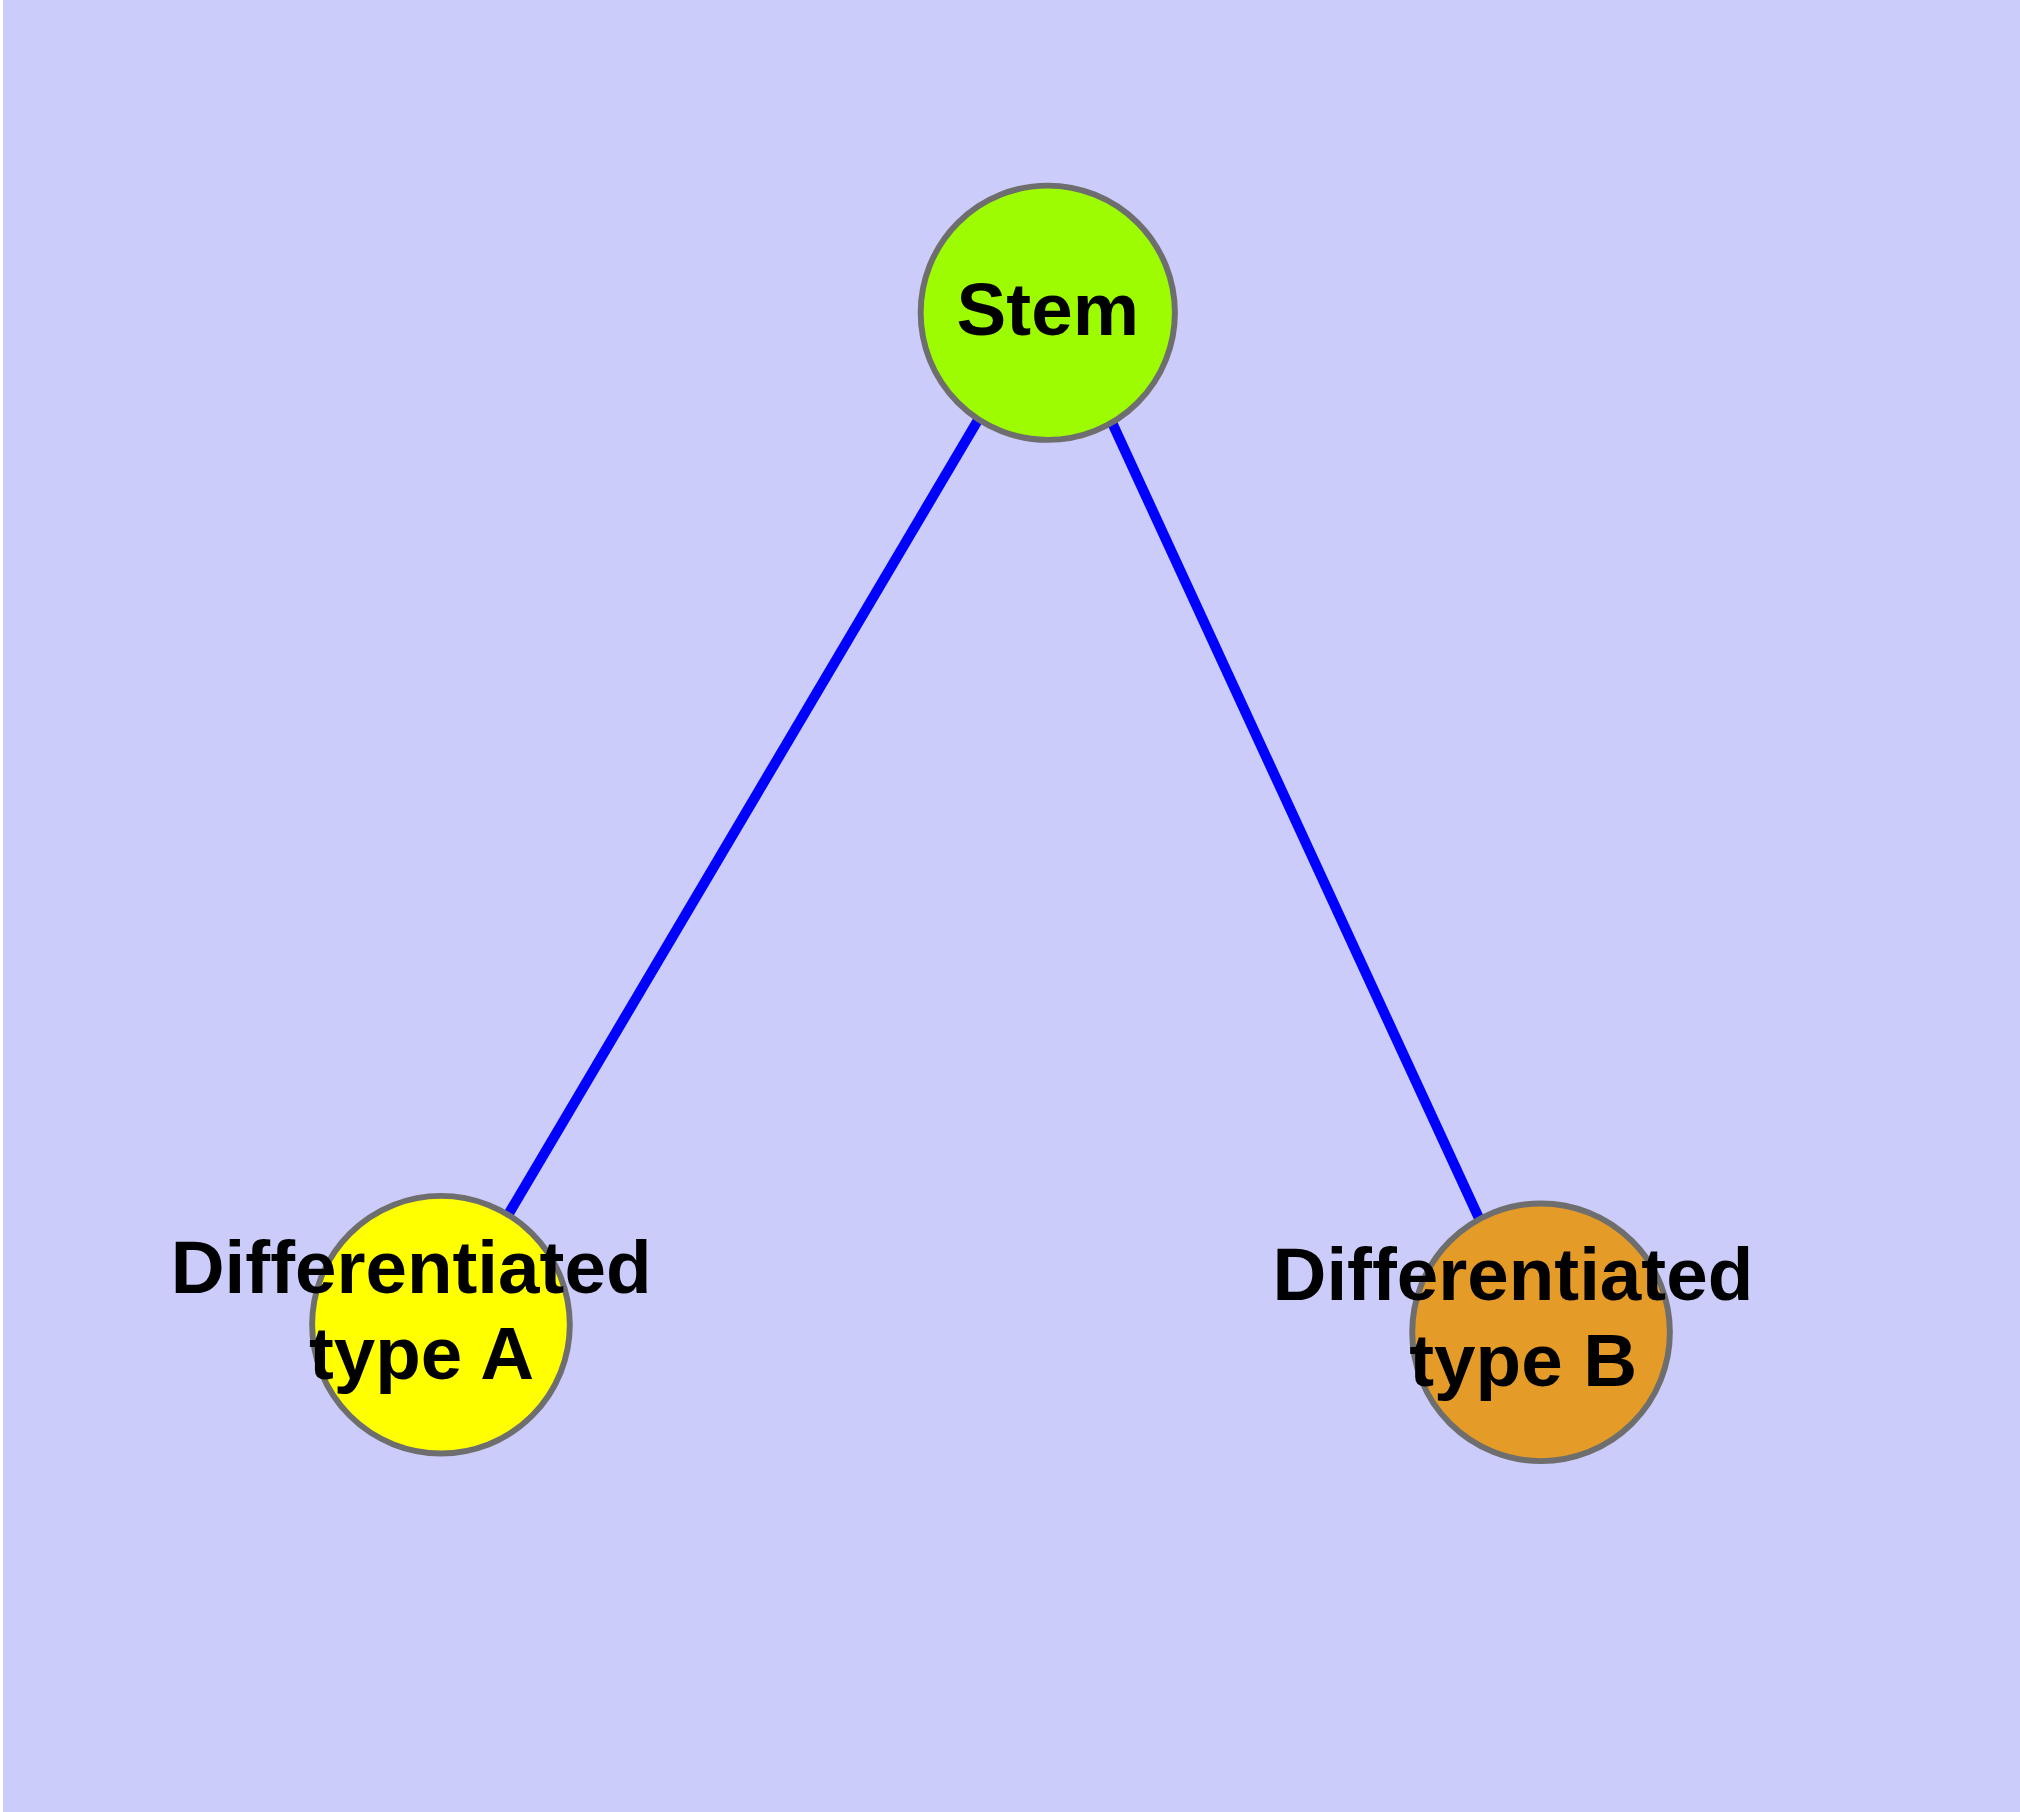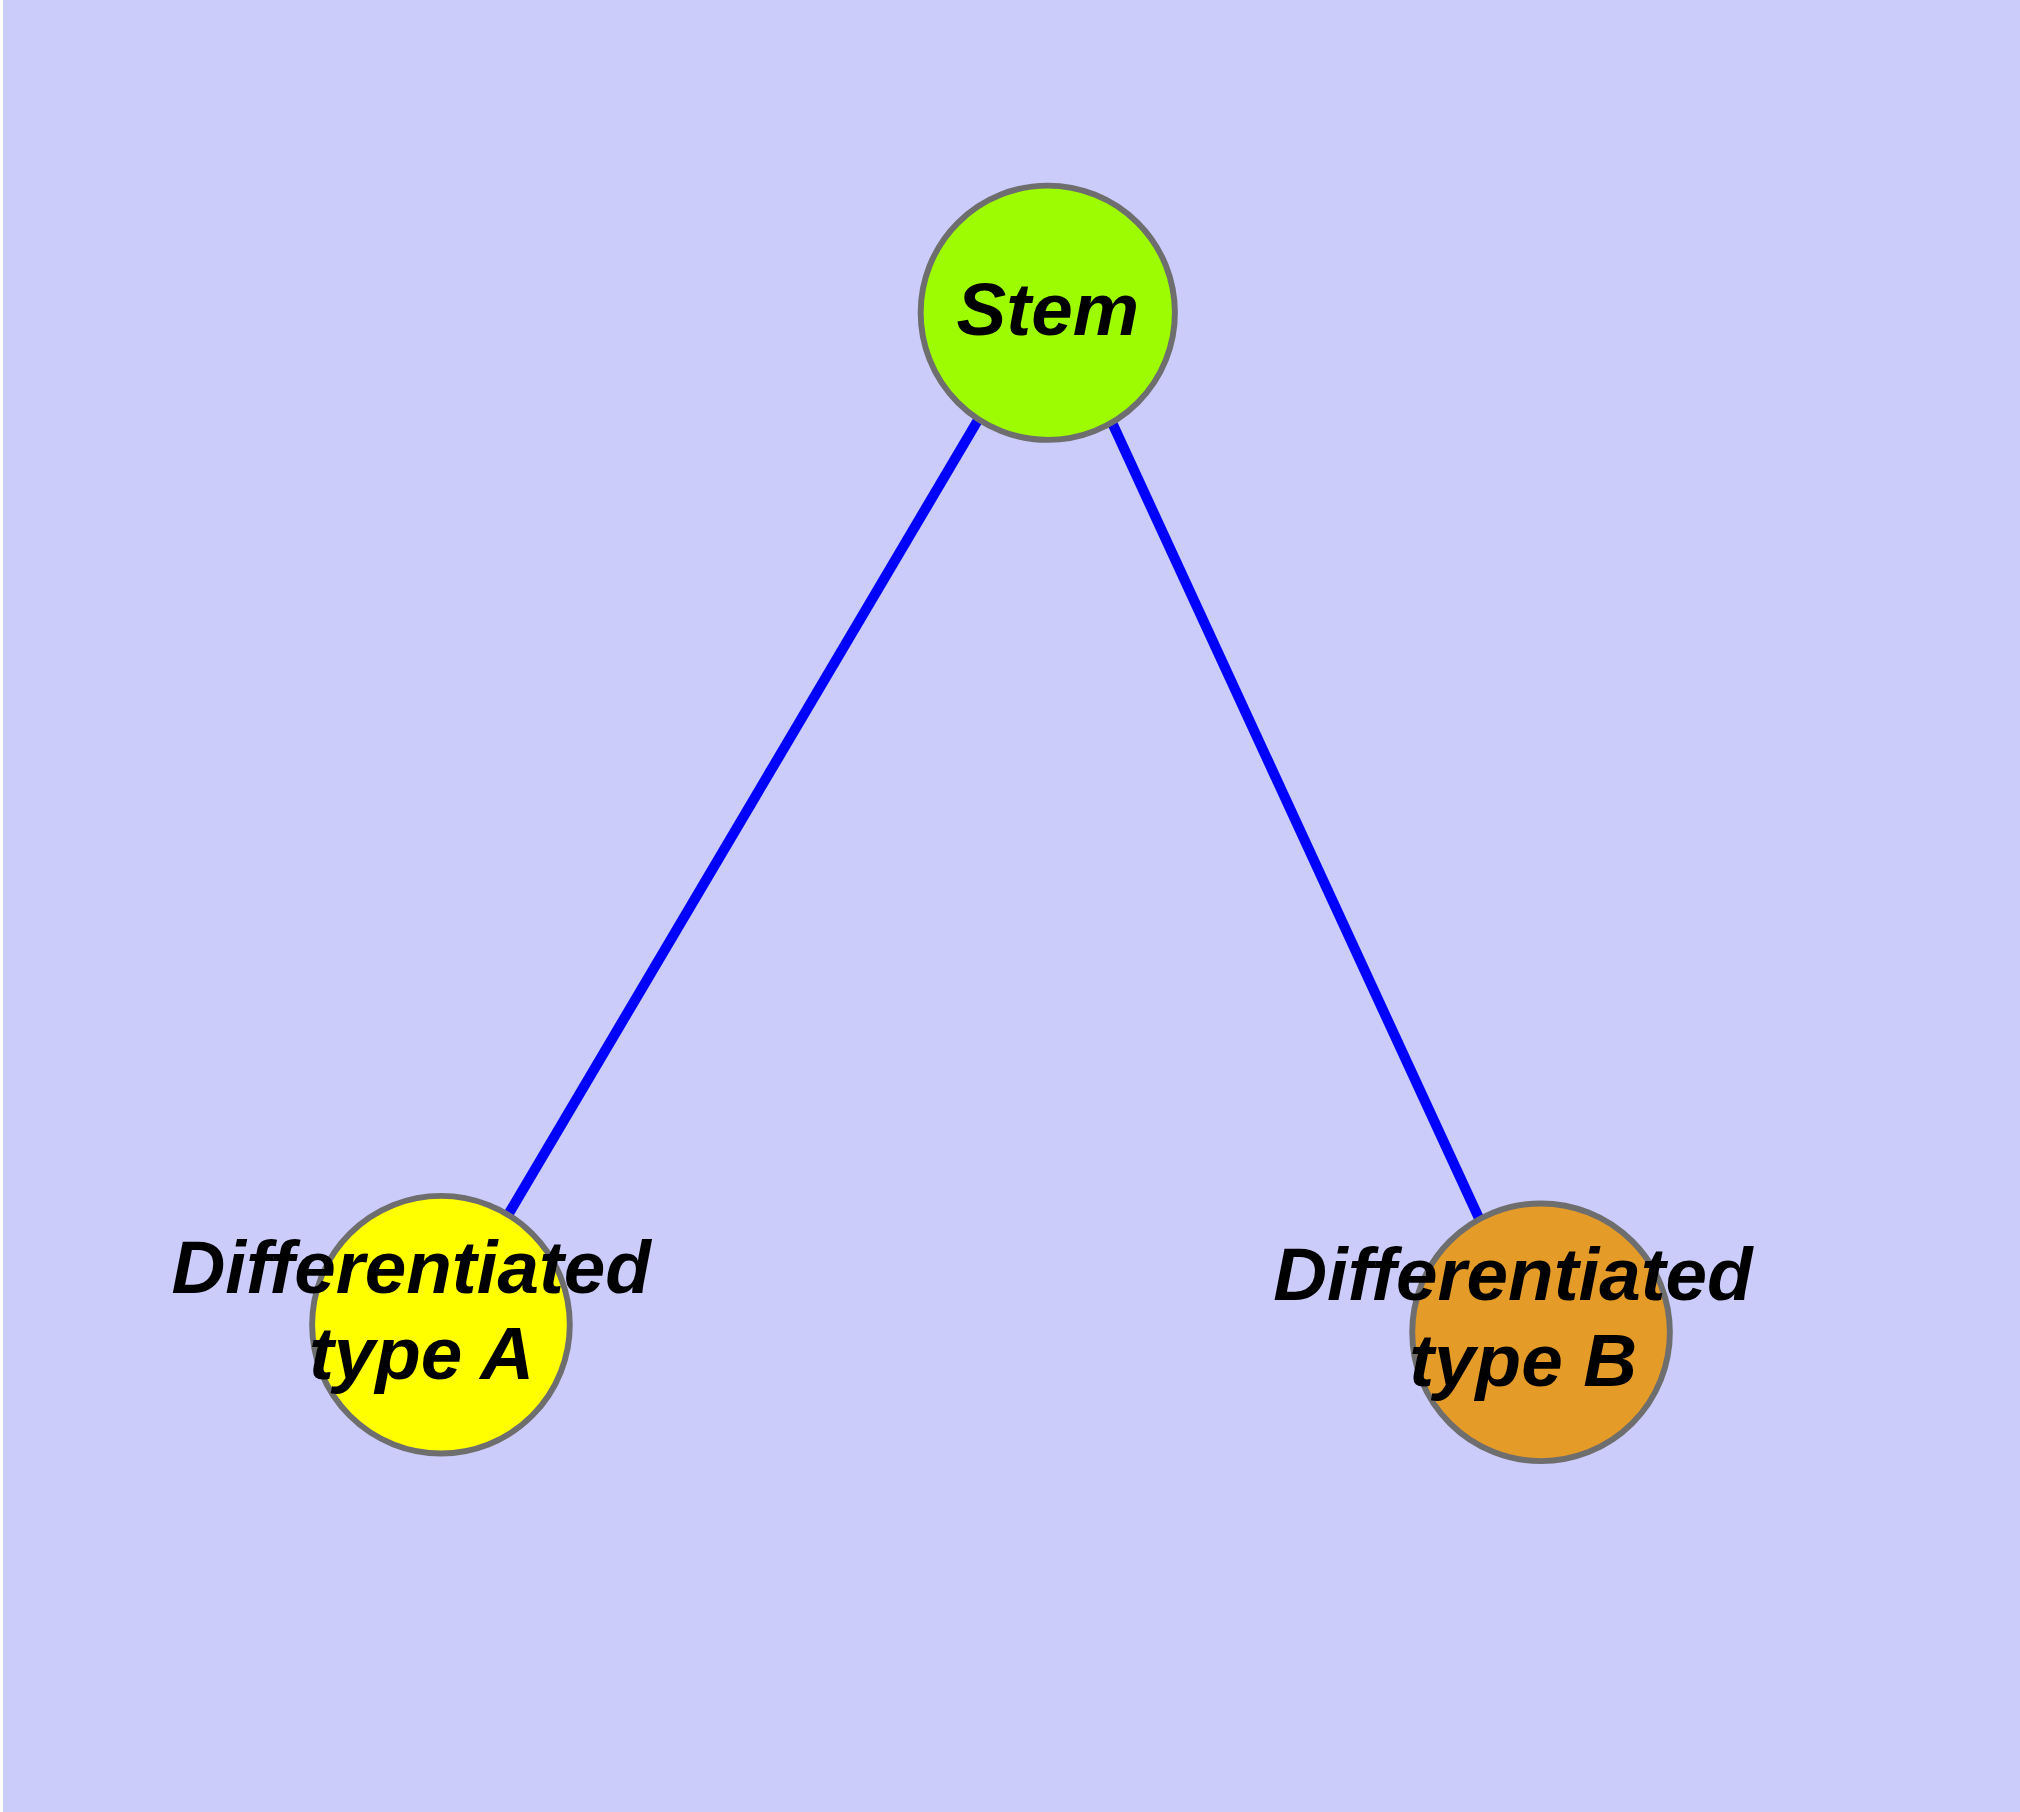--- a/index.html
+++ b/index.html
@@ -41,21 +41,21 @@
     font-weight: bold;
     fill: #000000;
     text-anchor: middle;
     dominant-baseline: middle;
     paint-order: normal;
   }
 </style>
 </head>
 <body>
 
-<div id="canvas" style="width: 2021px; height: 1812px; background: rgb(255, 255, 255); font-style: italic;">
+<div id="canvas" style="width: 2021px; height: 1812px; background: rgb(255, 255, 255);">
 
   <div id="plot-background" style="background: rgb(204, 204, 250);"></div>
 
   <svg id="graph-svg" viewBox="0 0 2384 2138">
 
     <g>
       <line class="edge-line" x1="1154" y1="495" x2="600" y2="1432" stroke="#0000ff" stroke-width="12"></line>
       <line class="edge-line" x1="1311" y1="497" x2="1745" y2="1438" stroke="#0000ff" stroke-width="12"></line>
     </g>
 

